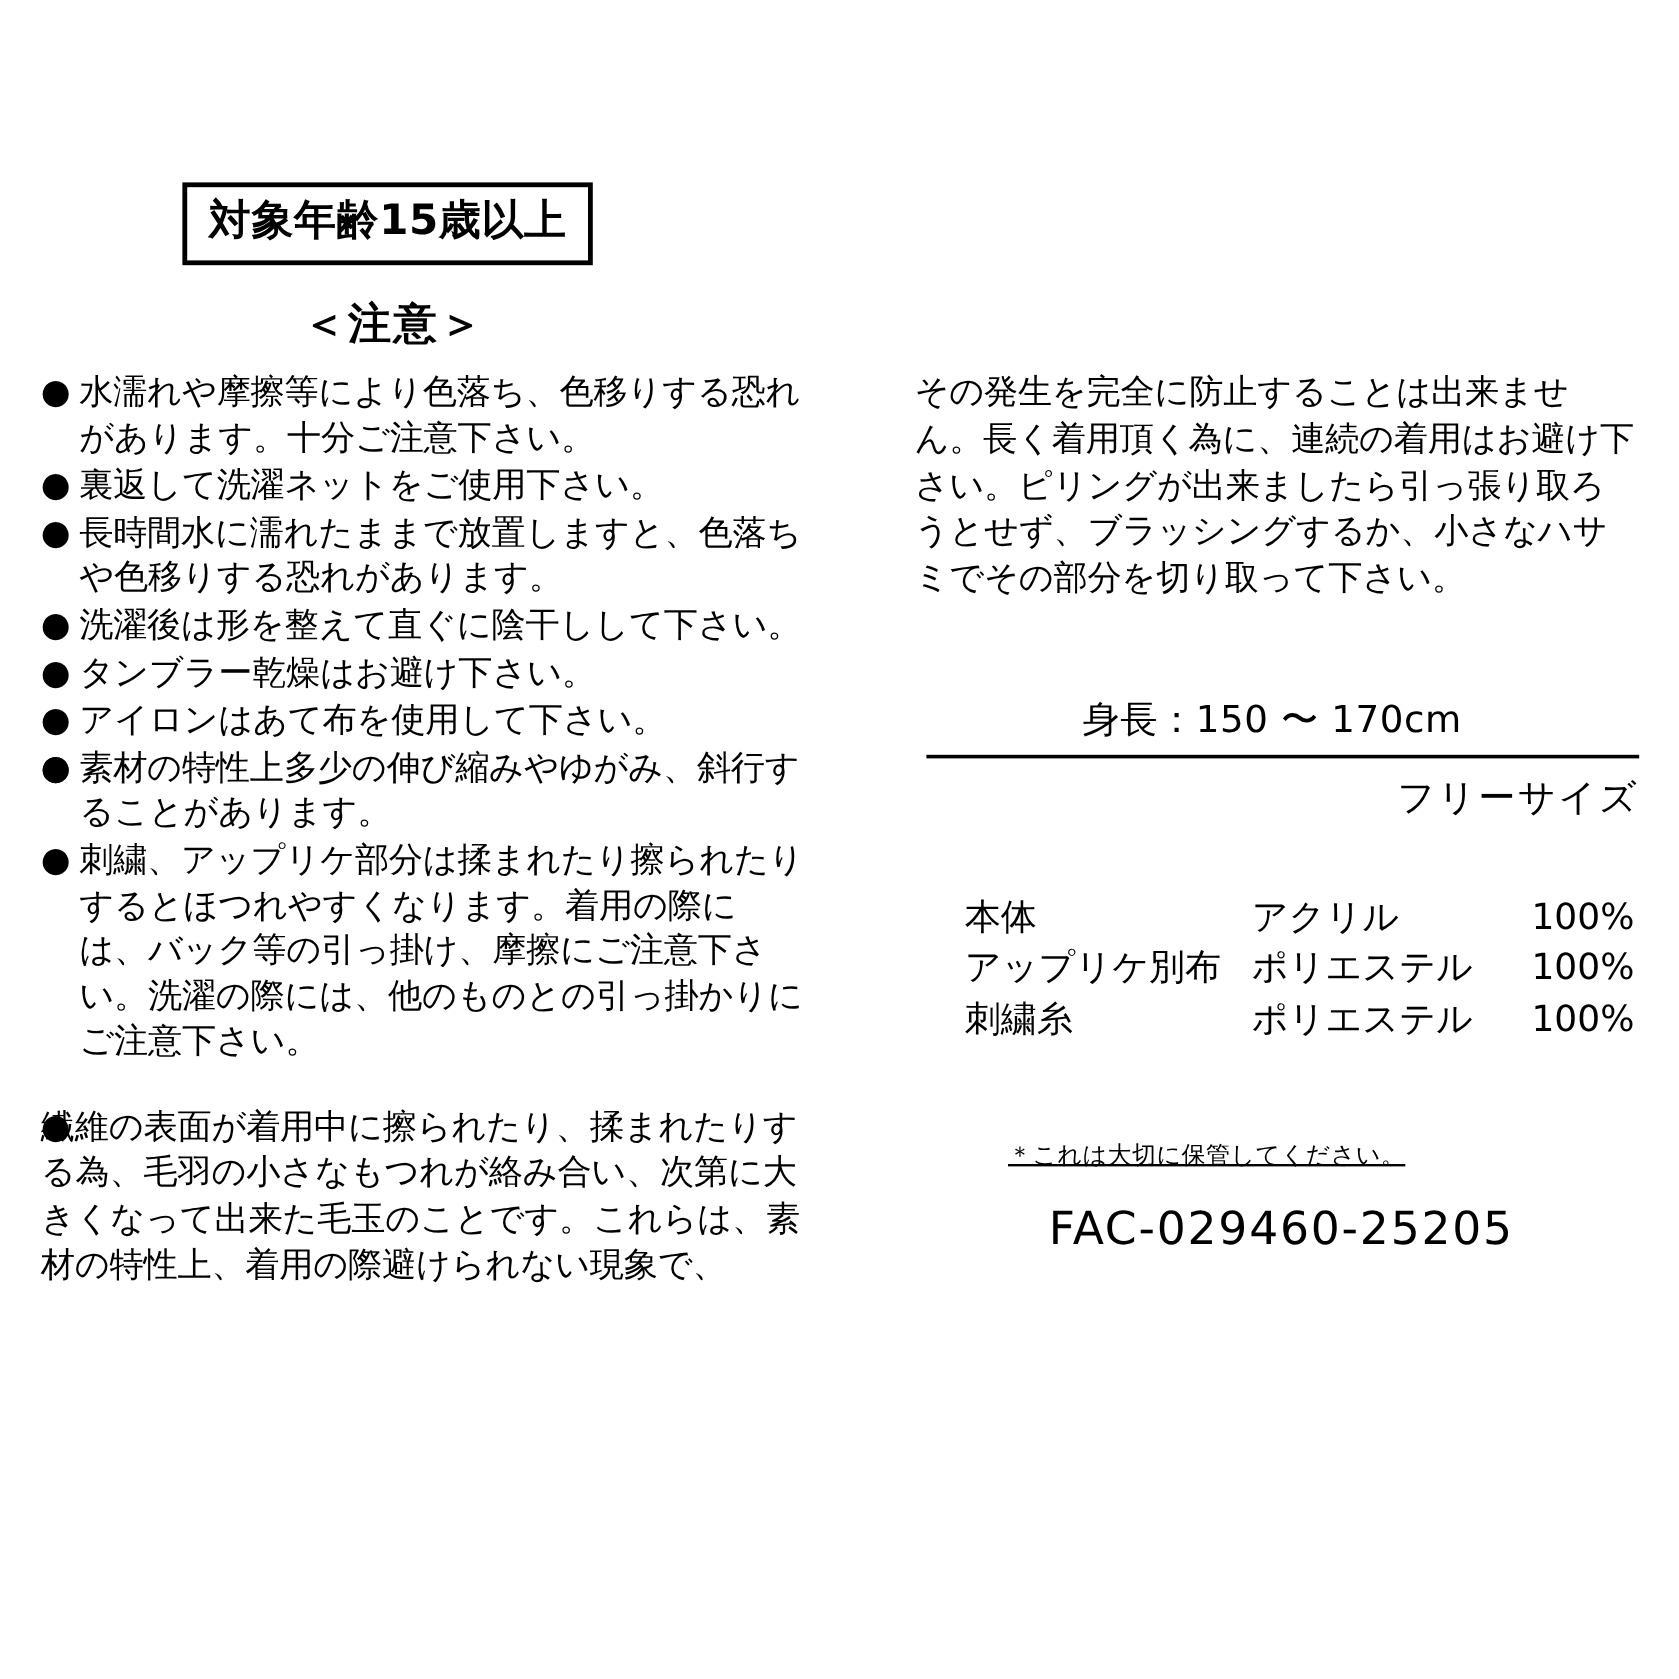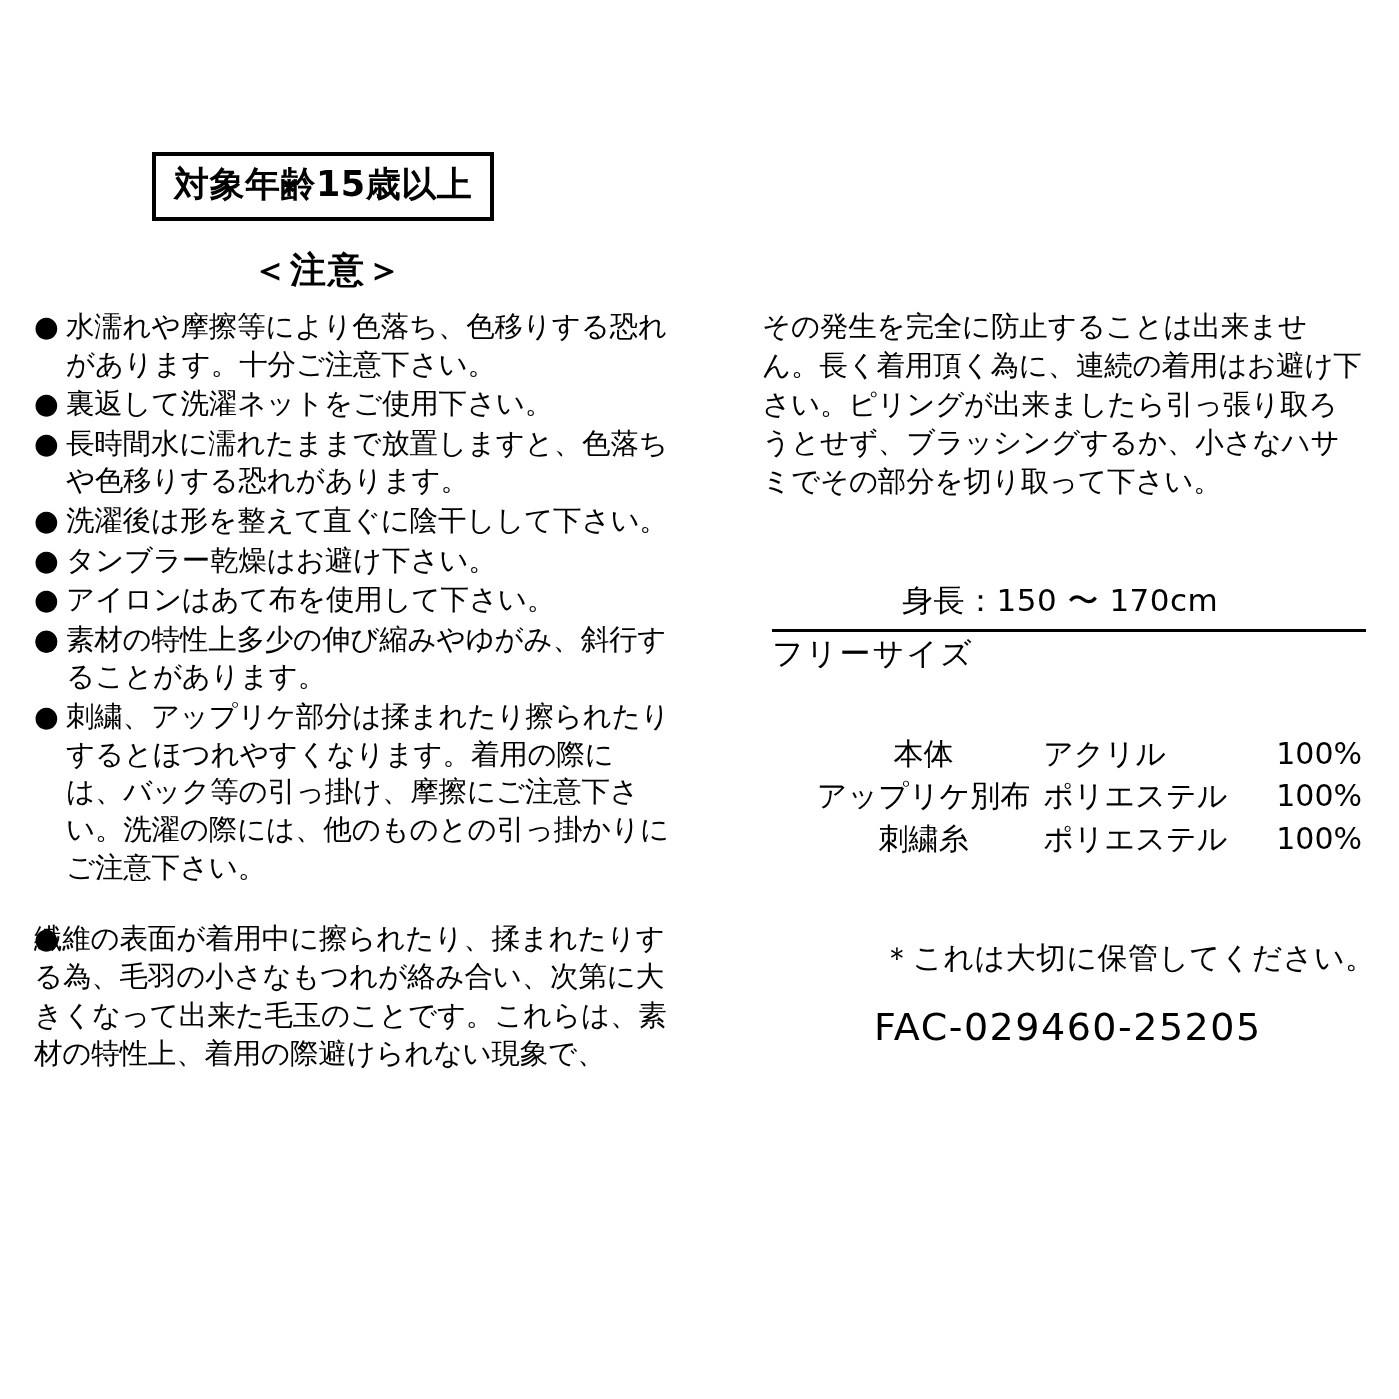--- a/index.html
+++ b/index.html
@@ -117,50 +117,51 @@
     letter-spacing: 0.5px;
     white-space: nowrap;
   }
   .size-rule {
     margin: 8px 0 0 -130px;
     width: 594px;
     height: 3px;
     background: #000;
   }
   .size-free {
-    margin-top: 1px;
+    margin-top: 12px;
     font-size: 31px;
-    text-align: left;
+    text-align: right;
     margin-left: -130px;
     width: 594px;
     letter-spacing: 2px;
   }
 
   .material-table {
     margin-top: 58px;
     margin-left: 42px;
     border-collapse: collapse;
   }
   .material-table td {
     font-size: 30px;
     line-height: 1.42;
     padding: 0 0 0 0;
     white-space: nowrap;
     vertical-align: top;
   }
-  .material-table td.c1 { width: 248px; text-align: center; }
+  .material-table td.c1 { width: 248px; }
   .material-table td.c2 { width: 250px; }
   .material-table td.c3 { text-align: right; }
 
   .keep-note {
     margin-top: 78px;
-    margin-left: 120px;
-    font-size: 30px;
+    margin-left: 78px;
+    font-size: 20px;
     letter-spacing: 0.4px;
     white-space: nowrap;
+    text-decoration: underline;
   }
   .fac-code {
     margin-top: 26px;
     margin-left: 112px;
     font-size: 38px;
     letter-spacing: 1.5px;
     white-space: nowrap;
   }
 </style>
 </head>

